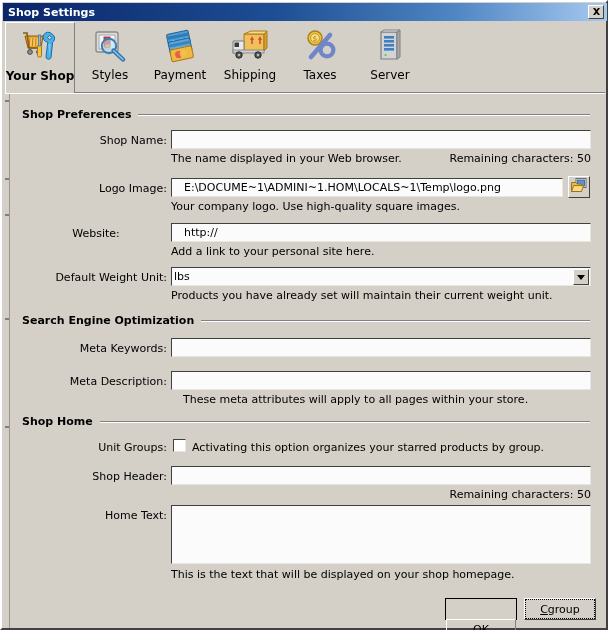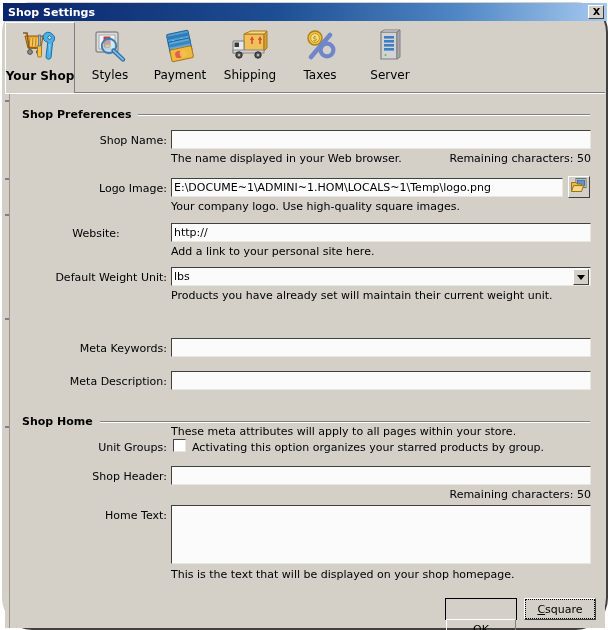--- a/index.html
+++ b/index.html
@@ -18,21 +18,20 @@
   #window {
     position: absolute;
     left: 0; top: 0;
     width: 608px; height: 630px;
     background: #d4d0c8;
     box-sizing: border-box;
     border-left: 2px solid #ffffff;
     border-top: 2px solid #ffffff;
     border-right: 2px solid #404040;
     border-bottom: 2px solid #404040;
-    border-radius: 32px;
   }
 
   
   #titlebar {
     position: absolute;
     left: 1px; top: 1px;
     width: 604px; height: 18px;
     background: linear-gradient(to right, #0a246a 0%, #1d4e93 45%, #4f86c4 75%, #a6caf0 100%);
     display: flex;
     align-items: center;
@@ -187,21 +186,21 @@
     position: absolute;
     background: #fbfbfb;
     border-left: 1px solid #404040;
     border-top: 1px solid #404040;
     border-right: 1px solid #e8e6e0;
     border-bottom: 1px solid #e8e6e0;
     box-sizing: border-box;
     display: flex;
     align-items: center;
     font-size: 11px;
-    padding-left: 2px;
+    padding-left: 12px;
     color: #000000;
     overflow: hidden;
     cursor: text;
   }
 
   
   #weightunit-combo {
     position: absolute;
     background: #fbfbfb;
     border-left: 1px solid #404040;
@@ -474,27 +473,31 @@
 
     <div class="flabel" style="left:20px; top:177px; width:142px;">Default Weight Unit:</div>
     <div id="weightunit-combo" style="left:166px; top:173px; width:420px; height:19px;">lbs</div>
     <div id="weightunit-arrow" style="left:568px; top:175px;">
       <svg width="8" height="5" viewBox="0 0 8 5">
           <path d="M0,0 L8,0 L4,5 Z" fill="#000000"></path>
         </svg>
     </div>
     <div class="hint" style="left:166px; top:195px;">Products you have already set will maintain their current weight unit.</div>
 
+    <div class="group-header" style="top:220px;">
+      <span class="gh-title">Search Engine Optimization</span>
+      <span class="gh-rule"></span>
+    </div>
 
     <div class="flabel" style="left:20px; top:248px; width:142px;">Meta Keywords:</div>
     <div class="tfield" style="left:166px; top:244px; width:420px; height:19px;"></div>
 
     <div class="flabel" style="left:20px; top:281px; width:142px;">Meta Description:</div>
     <div class="tfield" style="left:166px; top:277px; width:420px; height:19px;"></div>
-    <div class="hint" style="left:166px; top:299px;margin-top:32px;">These meta attributes will apply to all pages within your store.</div>
+    <div class="hint" style="left:178px; top:299px;">These meta attributes will apply to all pages within your store.</div>
 
     <div class="group-header" style="top:321px;">
       <span class="gh-title">Shop Home</span>
       <span class="gh-rule"></span>
     </div>
 
     <div class="flabel" style="left:20px; top:347px; width:142px;">Unit Groups:</div>
     <div id="showgroups-check" style="left:168px; top:345px;"></div>
     <div class="hint" style="left:187px; top:347px;">Activating this option organizes your starred products by group.</div>
 
@@ -506,18 +509,18 @@
     <div id="hometext-area" style="left:166px; top:411px; width:420px; height:59px;"></div>
     <div class="hint" style="left:166px; top:474px;">This is the text that will be displayed on your shop homepage.</div>
 
     <div class="pbtn defaulted" style="left:440px; top:504px; width:72px;">
       <span class="inner">
         <span><span class="mnem">O</span><span>K</span></span>
       </span>
     </div>
     <div class="pbtn focused" style="left:519px; top:504px; width:72px;">
       <span class="inner">
-        <span><span class="mnem">C</span><span>square</span></span>
+        <span><span class="mnem">C</span><span>group</span></span>
       </span>
     </div>
 
   </div>
 </div>
 
 </body></html>

